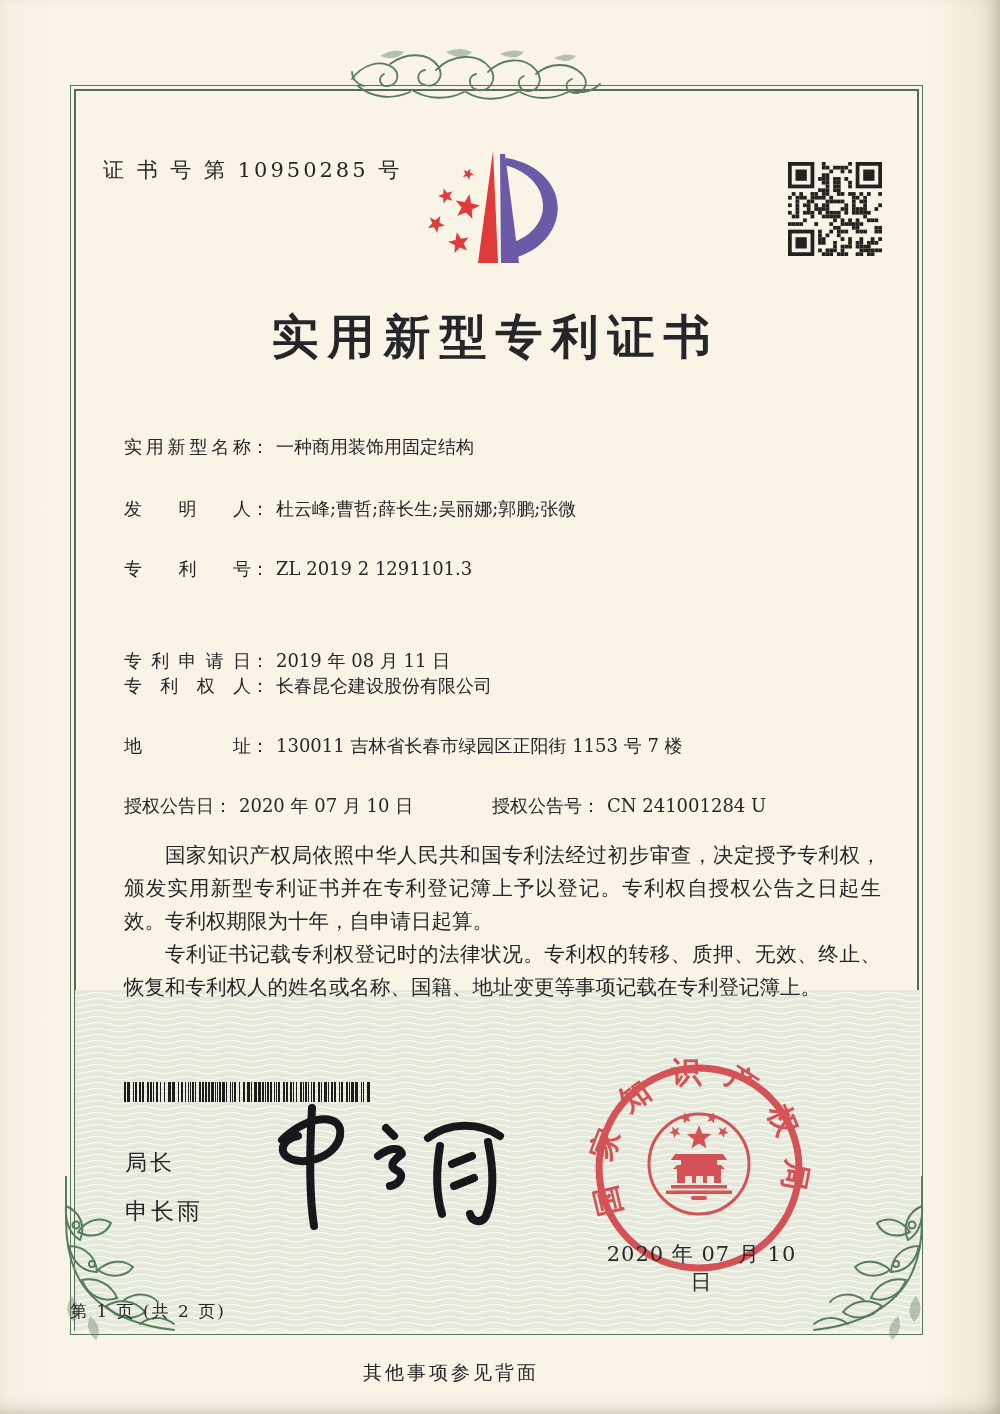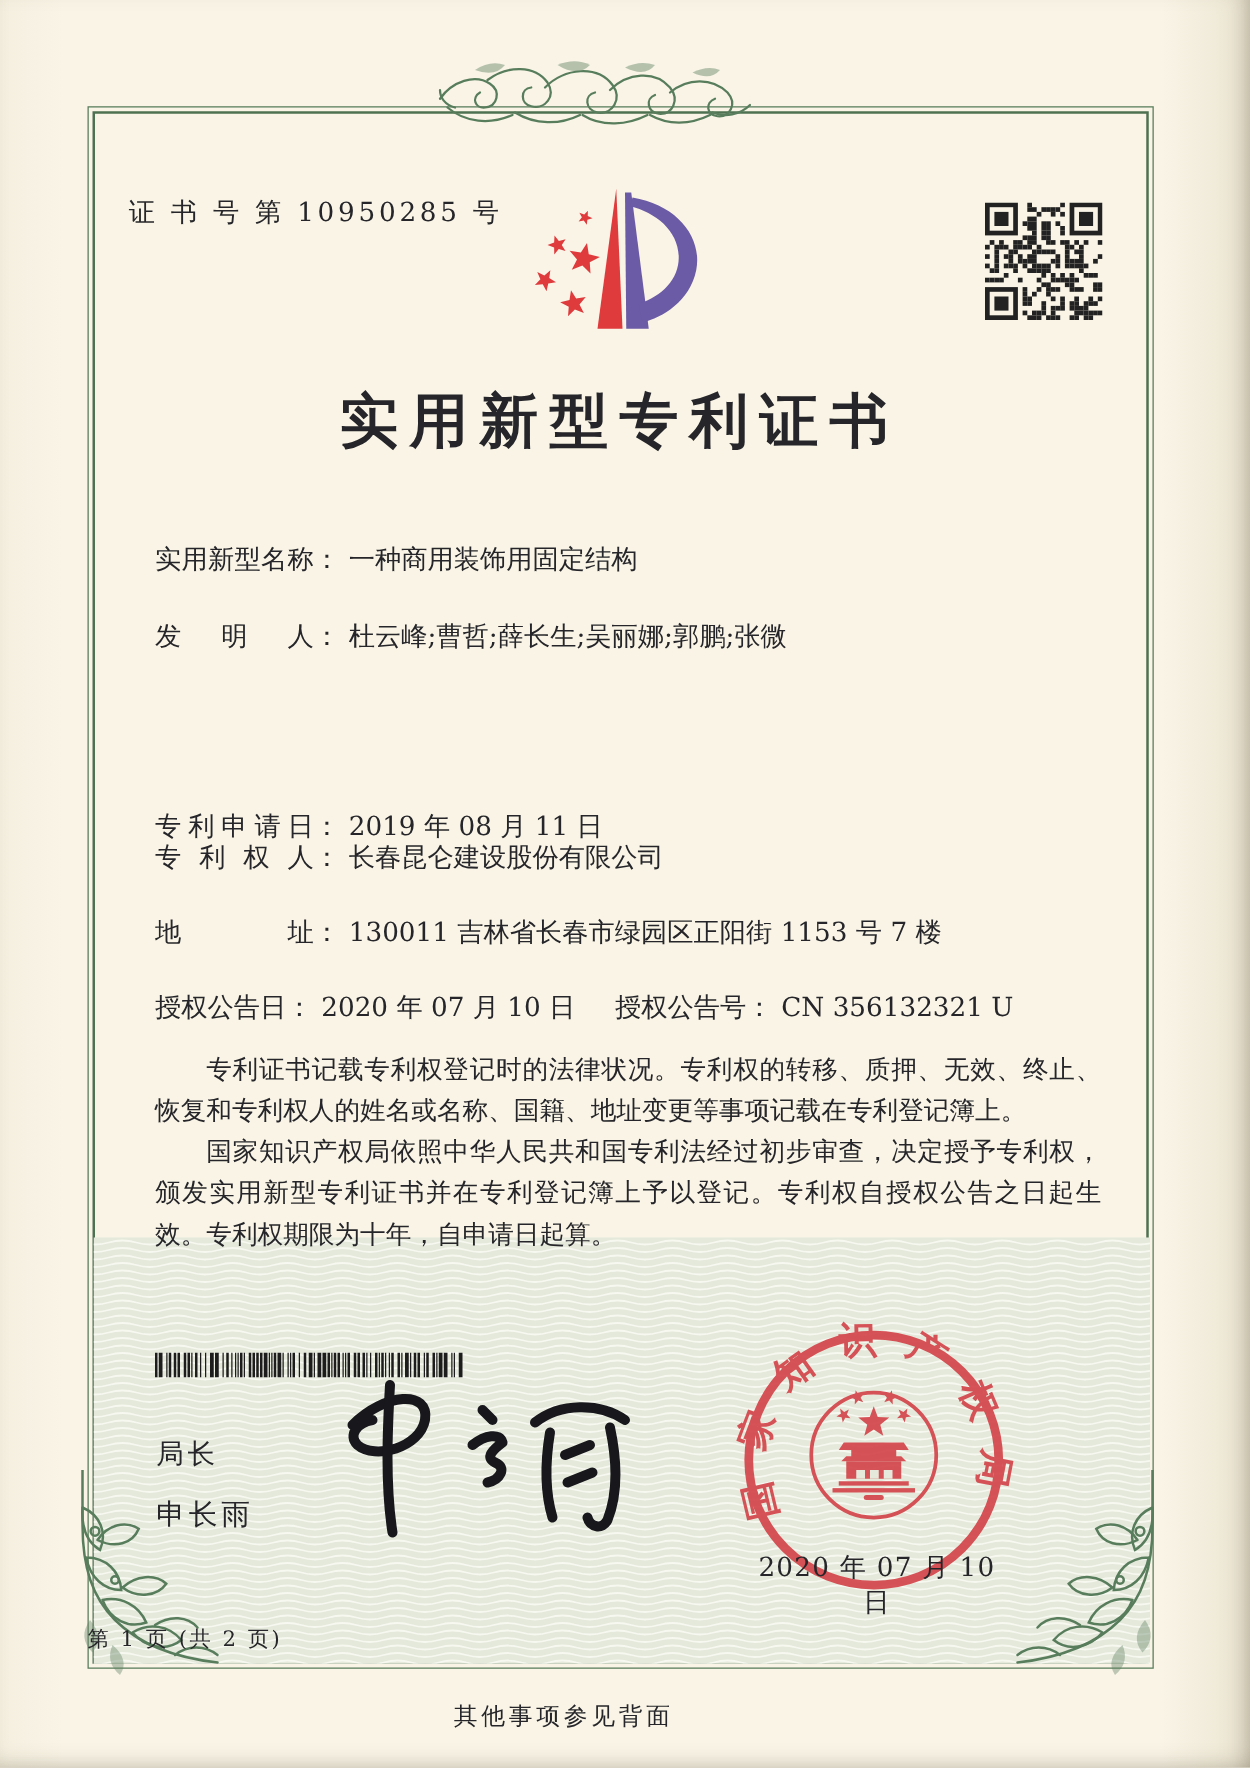--- a/index.html
+++ b/index.html
@@ -7,21 +7,21 @@
     font-family:"DejaVu Serif","Liberation Serif",serif;color:#26262a;
     background:linear-gradient(90deg,#f4efdf 0,#f9f4e6 5%,#f9f4e6 93%,#eee8d6 98.5%,#e4decb 100%);}
   .page::after{content:"";position:absolute;inset:0;pointer-events:none;
     box-shadow:inset 0 -12px 20px -14px rgba(90,80,60,.4), inset -16px 0 24px -18px rgba(90,80,60,.4);}
   .frame{position:absolute;left:70px;top:85px;width:851px;height:1248px;border:1.5px solid #557a59;}
   .frame-in{position:absolute;inset:3px;border:2.5px solid #4e7152;}
   .certno{position:absolute;left:103px;top:156px;font-size:21px;letter-spacing:3px;}
   .logo{position:absolute;left:420px;top:144px;}
   .qr{position:absolute;left:788px;top:162px;}
   .title{position:absolute;left:70px;width:851px;top:306px;text-align:center;font-size:47px;font-weight:bold;letter-spacing:9px;}
-  .row{position:absolute;left:124px;width:780px;font-size:21px;line-height:30px;white-space:nowrap;}
+  .row{position:absolute;left:124px;width:780px;font-size:18px;line-height:30px;white-space:nowrap;}
   .flabel{display:inline-block;width:127px;text-align:justify;text-align-last:justify;vertical-align:top;}
   .fvalue{margin-left:7px;}
   .pair2{position:absolute;left:368px;top:0;}
   .paras{position:absolute;left:124px;top:839px;width:757px;font-size:20.5px;line-height:33px;text-align:justify;}
   .paras p{margin:0;text-indent:2em;}
   .band{position:absolute;left:75px;top:990px;width:845px;height:341px;background:#e5e9db;}
   .barcode{position:absolute;left:124px;top:1082px;}
   .jobtitle{position:absolute;left:125px;top:1148px;font-size:22px;letter-spacing:3px;font-family:Liberation Serif, serif;}
   .jobname{position:absolute;left:125px;top:1196px;font-size:23px;letter-spacing:3px;font-family:"DejaVu Sans","Liberation Sans",sans-serif;}
   .sig{position:absolute;left:248px;top:1098px;}
@@ -400,37 +400,40 @@
     </svg>
 
   <div class="title">实用新型专利证书</div>
 
   <div class="row" style="top:432px">
     <span class="flabel">实用新型名称</span><span>：</span><span class="fvalue">一种商用装饰用固定结构</span>
   </div>
   <div class="row" style="top:494px">
     <span class="flabel">发明人</span><span>：</span><span class="fvalue">杜云峰;曹哲;薛长生;吴丽娜;郭鹏;张微</span>
   </div>
+  <div class="row" style="top:554px">
+    <span class="flabel">专利号</span><span>：</span><span class="fvalue">ZL 2019 2 1291101.3</span>
+  </div>
   <div class="row" style="top:646px">
     <span class="flabel">专利申请日</span><span>：</span><span class="fvalue">2019 年 08 月 11 日</span>
   </div>
   <div class="row" style="top:671px">
     <span class="flabel">专利权人</span><span>：</span><span class="fvalue">长春昆仑建设股份有限公司</span>
   </div>
   <div class="row" style="top:731px">
     <span class="flabel">地址</span><span>：</span><span class="fvalue">130011 吉林省长春市绿园区正阳街 1153 号 7 楼</span>
   </div>
   <div class="row" style="top:791px">
     <span>授权公告日</span><span>：</span><span class="fvalue">2020 年 07 月 10 日</span>
-    <span class="pair2"><span>授权公告号</span><span>：</span><span class="fvalue">CN 356132321 U</span></span>
+    <span class="pair2"><span>授权公告号</span><span>：</span><span class="fvalue">CN 241001284 U</span></span>
   </div>
 
   <div class="paras">
+    <p>国家知识产权局依照中华人民共和国专利法经过初步审查，决定授予专利权，颁发实用新型专利证书并在专利登记簿上予以登记。专利权自授权公告之日起生效。专利权期限为十年，自申请日起算。</p>
     <p>专利证书记载专利权登记时的法律状况。专利权的转移、质押、无效、终止、恢复和专利权人的姓名或名称、国籍、地址变更等事项记载在专利登记簿上。</p>
-    <p>国家知识产权局依照中华人民共和国专利法经过初步审查，决定授予专利权，颁发实用新型专利证书并在专利登记簿上予以登记。专利权自授权公告之日起生效。专利权期限为十年，自申请日起算。</p>
   </div>
 
   <svg class="barcode" id="barcode" width="250" height="20" viewBox="0 0 250 20">
       <rect x="0" y="0" width="2" height="20" fill="#1d1d1d"></rect>
       <rect x="3" y="0" width="3" height="20" fill="#1d1d1d"></rect>
       <rect x="9" y="0" width="1" height="20" fill="#1d1d1d"></rect>
       <rect x="11" y="0" width="2" height="20" fill="#1d1d1d"></rect>
       <rect x="15" y="0" width="2" height="20" fill="#1d1d1d"></rect>
       <rect x="18" y="0" width="2" height="20" fill="#1d1d1d"></rect>
       <rect x="23" y="0" width="2" height="20" fill="#1d1d1d"></rect>

